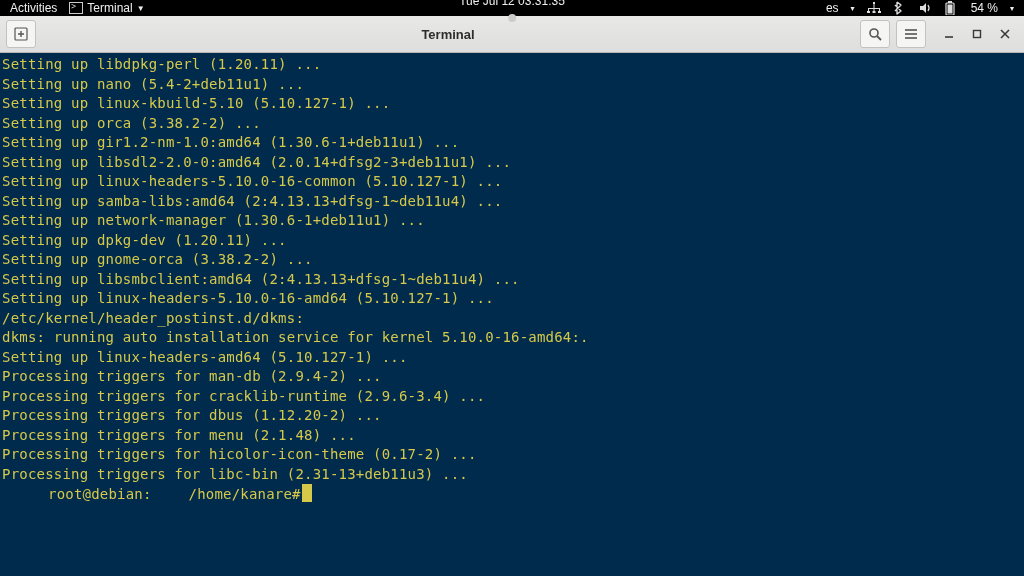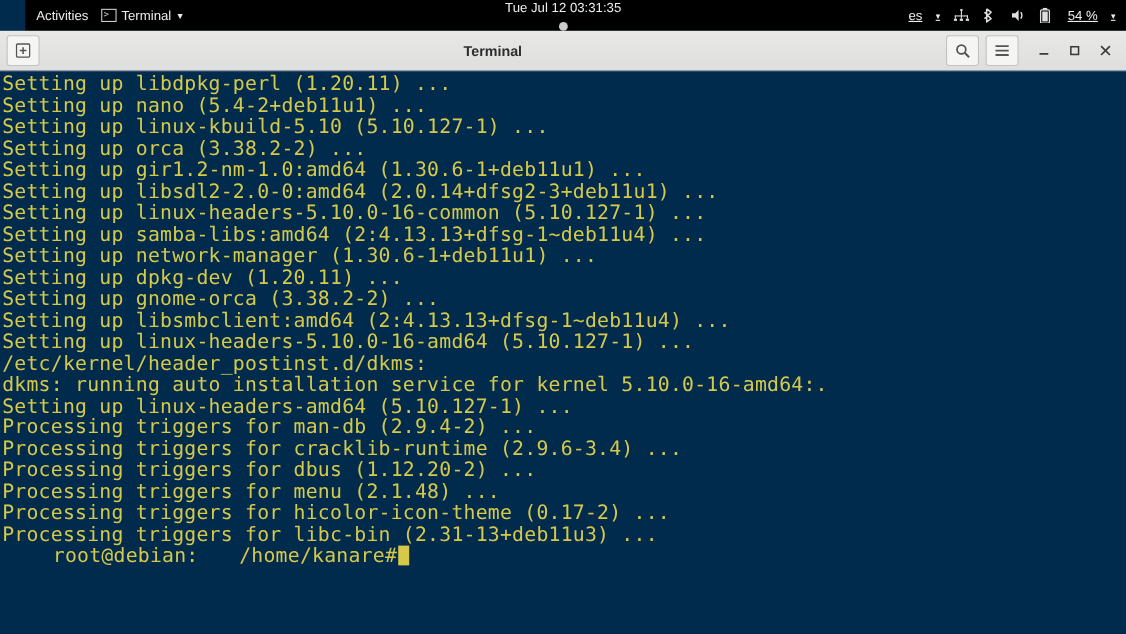--- a/index.html
+++ b/index.html
@@ -1,35 +1,35 @@
 <!DOCTYPE html>
 <html><head>
 <meta charset="utf-8">
 <style>
   * { box-sizing: border-box; margin: 0; padding: 0; }
   html, body { width: 1024px; height: 576px; overflow: hidden; font-family: sans-serif; }
   body { background: #002b4d; display: flex; flex-direction: column; }
 
   
   .panel {
-    height: 28px; background: #000; color: #eee; display: flex;
+    height: 16px; background: #000; color: #eee; display: flex;
     align-items: center; font-size: 12px; padding: 0 10px;
-    justify-content: space-between; user-select: none; margin-left: 23px;
+    justify-content: space-between; user-select: none;
   }
   .panel .left, .panel .center, .panel .right { display: flex; align-items: center; gap: 12px; }
   .panel .center { position: absolute; left: 50%; transform: translateX(-50%); gap: 6px; flex-direction: column; }
   .panel .app-menu { display: flex; align-items: center; gap: 4px; }
   .panel .app-icon {
     width: 14px; height: 12px; border: 1px solid #ccc; display: inline-flex;
     align-items: flex-start; justify-content: flex-start; position: relative;
   }
   .panel .app-icon::after { content: ">"; font-size: 8px; font-family: monospace; position: absolute; top: -1px; left: 1px; color: #ccc; }
   .panel .tri { font-size: 8px; }
   .panel .dot { width:8px;height:8px;border-radius:50%;background:#ccc;display:inline-block; }
-  .panel .right span { display:inline-flex; align-items:center;text-decoration:underline; }
+  .panel .right span { display:inline-flex; align-items:center; }
   .sys-icon { width:14px; text-align:center; }
 
   
   .titlebar {
     height: 37px; background: linear-gradient(#e8e8e6, #dedede);
     border-bottom: 1px solid #b6b6b3; display: flex; align-items: center;
     padding: 0 6px; gap: 6px;
   }
   .tb-btn {
     width: 30px; height: 28px; background: #f5f5f4; border: 1px solid #c2c2c0;
@@ -39,21 +39,21 @@
   .tb-btn.plain { background: transparent; border: none; width: 26px; font-size: 15px; color: #3a3a3a; }
   .titlebar .title {
     flex: 1; text-align: center; font-weight: 600; font-size: 13px; color: #2d2d2d;
   }
   .win-ctl { display:flex; gap:2px; margin-left:4px; }
 
   
   .term {
     flex: 1; background: #002b4d; color: #d6c94a;
     font-family: "DejaVu Sans Mono", "Liberation Mono", monospace;
-    font-size: 18px; line-height: 19.5px; padding: 2px 2px 0 2px;
+    font-size: 14px; line-height: 19.5px; padding: 2px 2px 0 2px;
     white-space: pre; overflow: hidden; letter-spacing: 0.2px;
   }
   .term .line { display:block; }
   .prompt-user { color: #d6c94a; margin-left: 46px; }
   .prompt-path { color: #d6c94a; margin-left: 37px; }
   .cursor {
     display:inline-block; width:10px; height:18px; background:#d6c94a;
     vertical-align: -3px; margin-left: 1px;
   }
 

